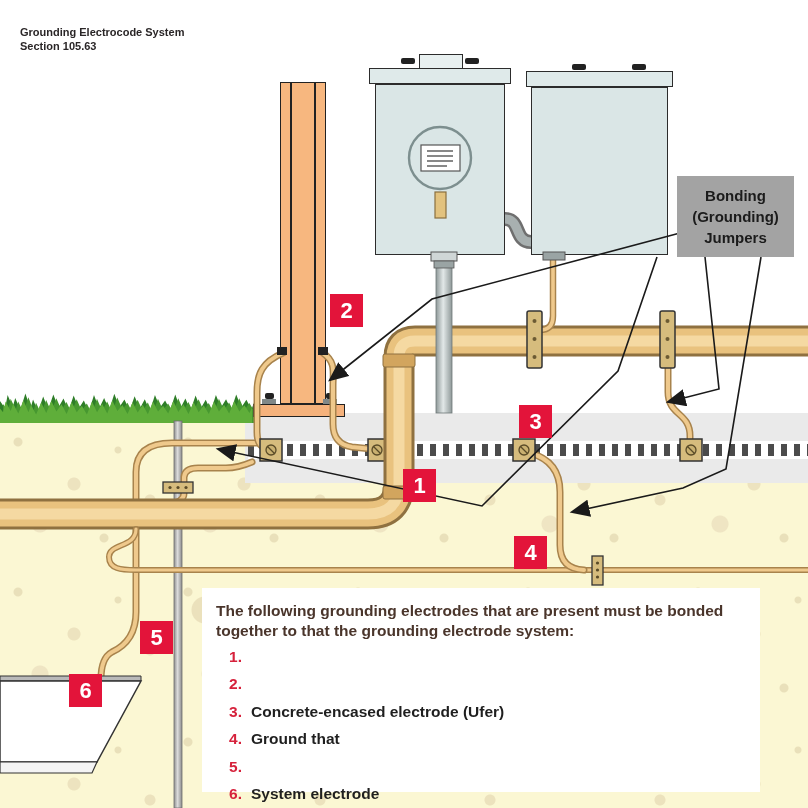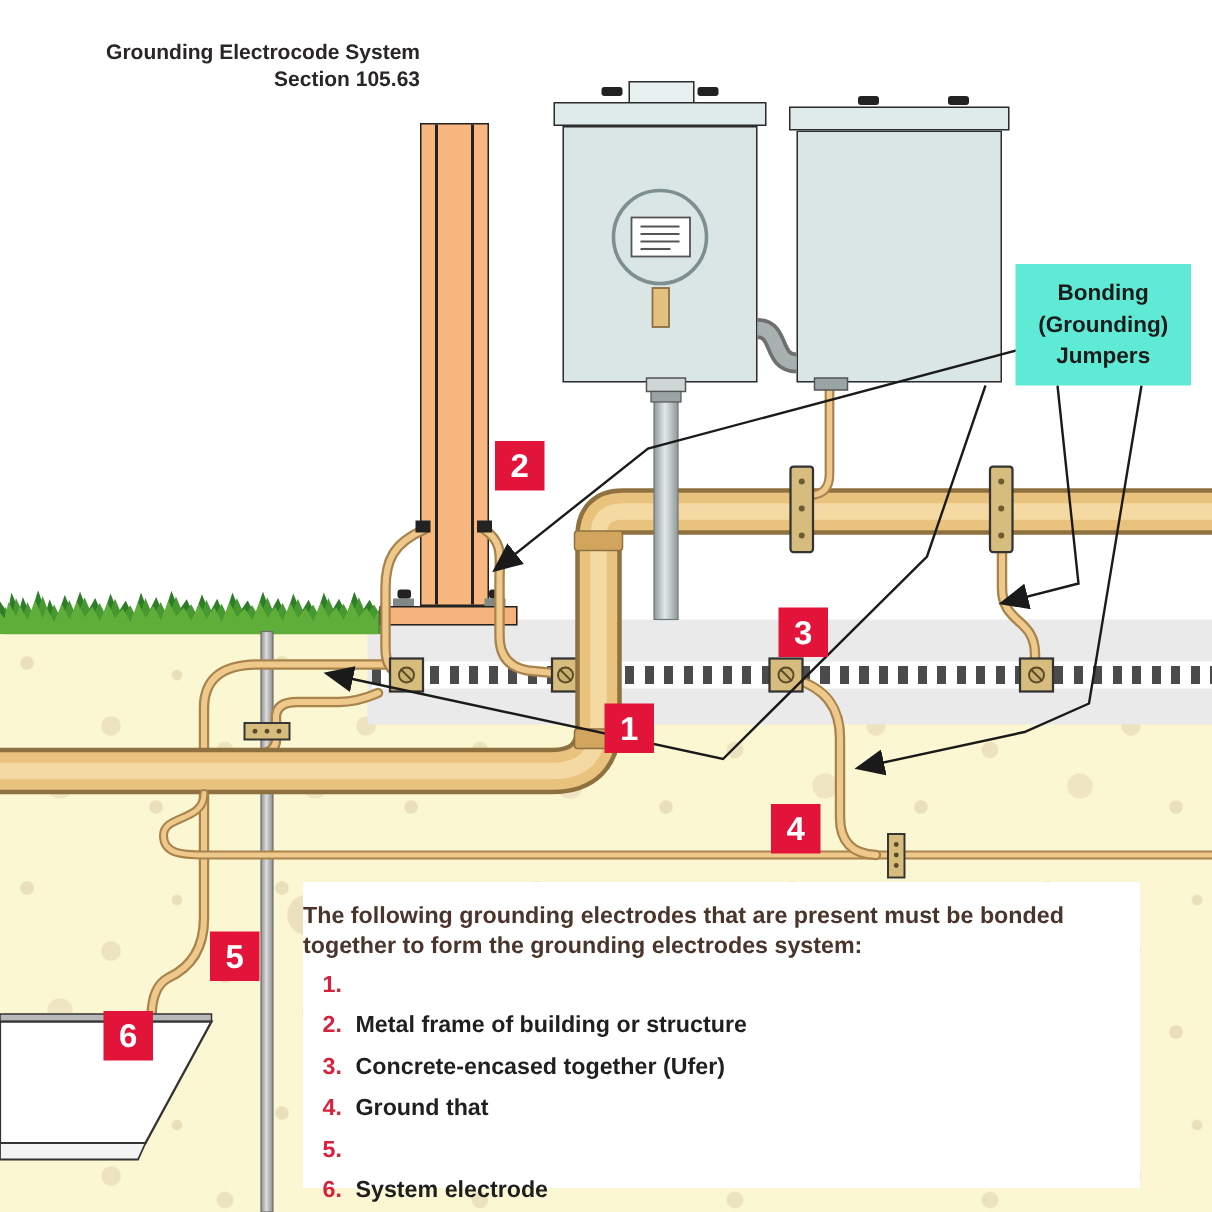--- a/index.html
+++ b/index.html
@@ -31,24 +31,24 @@
   .lid{background:#DFEAEA;border:1.6px solid #2C2C2C;box-sizing:border-box;}
   .boltcap{background:#222;height:6px;border-radius:2px;}
   .boltpost{background:#808888;height:5px;}
   .column{left:280px;top:82px;width:46px;height:322px;background:#F7B77F;border:1.6px solid #222;box-sizing:border-box;}
   .col-line{position:absolute;top:0;width:1.6px;height:100%;background:#222;}
   .baseplate{left:253px;top:404px;width:92px;height:13px;background:#F5B27C;border:1.6px solid #222;box-sizing:border-box;}
   
   .badge{width:33px;height:33px;background:#E3143A;color:#fff;font-weight:bold;
     font-size:22px;display:flex;align-items:center;justify-content:center;}
   
-  .title{left:20px;top:26px;width:260px;text-align:right;color:#2A2627;font-weight:bold;font-size:14px;line-height:1.25;}
-  .callout{left:677px;top:176px;width:117px;height:81px;background:#5eead4;color:#1B1B1B;
+  .title{left:20px;top:26px;width:260px;text-align:left;color:#2A2627;font-weight:bold;font-size:11px;line-height:1.25;}
+  .callout{left:677px;top:176px;width:117px;height:81px;background:#a3a3a3;color:#1B1B1B;
     font-weight:bold;font-size:15px;line-height:1.4;display:flex;align-items:center;justify-content:center;text-align:center;padding:0 8px;box-sizing:border-box;}
-  .legend{left:202px;top:588px;width:558px;height:204px;background:#ffffff;box-sizing:border-box;padding:13px 14px 0 0;}
+  .legend{left:202px;top:588px;width:558px;height:204px;background:#ffffff;box-sizing:border-box;padding:13px 14px 0 14px;}
   .legend-head{color:#4A352B;font-weight:bold;font-size:15.5px;line-height:1.28;}
   .legend-row{display:flex;margin-top:5px;font-size:15.5px;font-weight:bold;color:#1F1F1F;line-height:1.45;}
   .legend-row:first-of-type{margin-top:9px;}
   .legend-num{color:#D6223C;width:26px;flex:0 0 26px;text-align:right;margin-right:9px;}
   svg{position:absolute;left:0;top:0;}
 </style>
 </head>
 <body>
 
 <div id="stage">
@@ -251,32 +251,31 @@
     <div>Section 105.63</div>
   </div>
 
   <div class="abs callout">
     <span>Bonding (Grounding) Jumpers</span>
   </div>
 
   <div class="abs legend">
     <div class="legend-head">
       <div>The following grounding electrodes that are present must be bonded</div>
-      <div>together to form the grounding electrodes system:</div>
+      <div>together to that the grounding electrode system:</div>
     </div>
     <div class="legend-row">
       <span class="legend-num">1.</span>
     </div>
     <div class="legend-row">
       <span class="legend-num">2.</span>
-      <span>Metal frame of building or structure</span>
     </div>
     <div class="legend-row">
       <span class="legend-num">3.</span>
-      <span>Concrete-encased together (Ufer)</span>
+      <span>Concrete-encased electrode (Ufer)</span>
     </div>
     <div class="legend-row">
       <span class="legend-num">4.</span>
       <span>Ground that</span>
     </div>
     <div class="legend-row">
       <span class="legend-num">5.</span>
     </div>
     <div class="legend-row">
       <span class="legend-num">6.</span>

